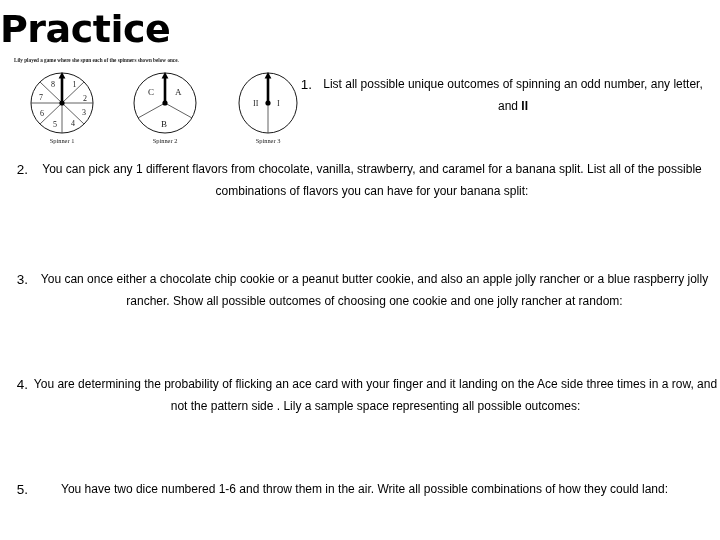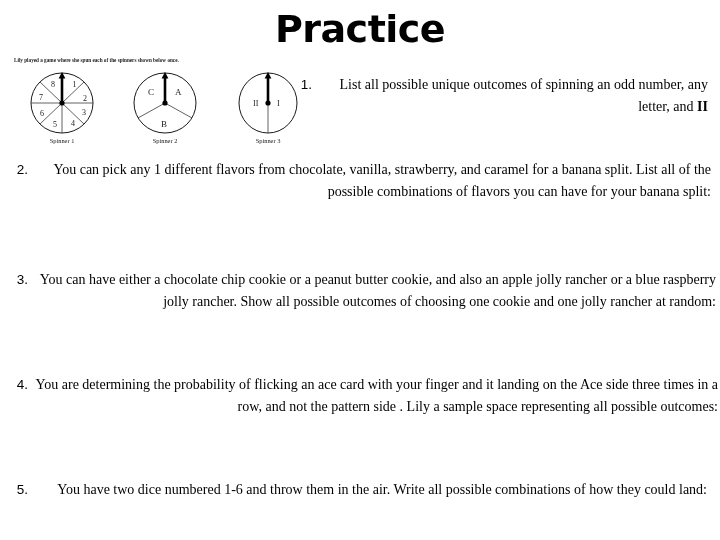--- a/index.html
+++ b/index.html
@@ -16,21 +16,21 @@
     color: #000000;
     -webkit-font-smoothing: none;
   }
 
   
   #slide-title {
     position: absolute;
     top: 6px;
     left: 0;
     width: 720px;
-    text-align: center;
+    text-align: left;
     font-family: "DejaVu Sans", sans-serif;
     font-weight: bold;
     font-size: 38px;
     letter-spacing: -0.5px;
     line-height: 46px;
     color: #000000;
   }
 
   
   #worksheet-figure {
@@ -97,25 +97,25 @@
     width: 28px;
     text-align: right;
     font-size: 13.5px;
     line-height: 21.5px;
     font-family: "Liberation Sans", sans-serif;
     color: #000000;
   }
   .q-body {
     position: absolute;
     top: 0;
-    font-size: 14px;
+    font-size: 12px;
     line-height: 21.5px;
-    font-family: Liberation Serif, serif;
-    color: #000000;
-    text-align: right;
+    font-family: Liberation Sans, sans-serif;
+    color: #000000;
+    text-align: center;
   }
   .q-tail {
     font-weight: bold;
   }
 
   
   #question-1 { left: 290px; top: 74px; width: 420px; }
   #question-1 .q-num { width: 22px; }
   #question-1 .q-body { left: 28px; width: 390px; }
 
@@ -211,21 +211,21 @@
   <span class="q-body"><span>List all possible unique outcomes of spinning an odd number, any letter, and </span><span class="q-tail">II</span></span>
 </div>
 
 <div class="question" id="question-2">
   <span class="q-num">2.</span>
   <span class="q-body">You can pick any 1 different flavors from chocolate, vanilla, strawberry, and  caramel for a banana split. List all of the possible combinations of flavors  you can have for your banana split:</span>
 </div>
 
 <div class="question" id="question-3">
   <span class="q-num">3.</span>
-  <span class="q-body">You can have either a chocolate chip cookie or a peanut butter cookie,   and also an apple jolly rancher or a blue raspberry jolly rancher.  Show all possible outcomes of choosing one cookie and one jolly rancher at random:</span>
+  <span class="q-body">You can once either a chocolate chip cookie or a peanut butter cookie,   and also an apple jolly rancher or a blue raspberry jolly rancher.  Show all possible outcomes of choosing one cookie and one jolly rancher at random:</span>
 </div>
 
 <div class="question" id="question-4">
   <span class="q-num">4.</span>
   <span class="q-body">You are determining the probability of  flicking an ace card with your finger and it landing on the Ace side three times in a row, and not the pattern side .  Lily a sample space representing all possible outcomes:</span>
 </div>
 
 <div class="question" id="question-5">
   <span class="q-num">5.</span>
   <span class="q-body">You have two dice numbered 1-6 and throw them in the air.  Write all possible combinations of how they could land:</span>

